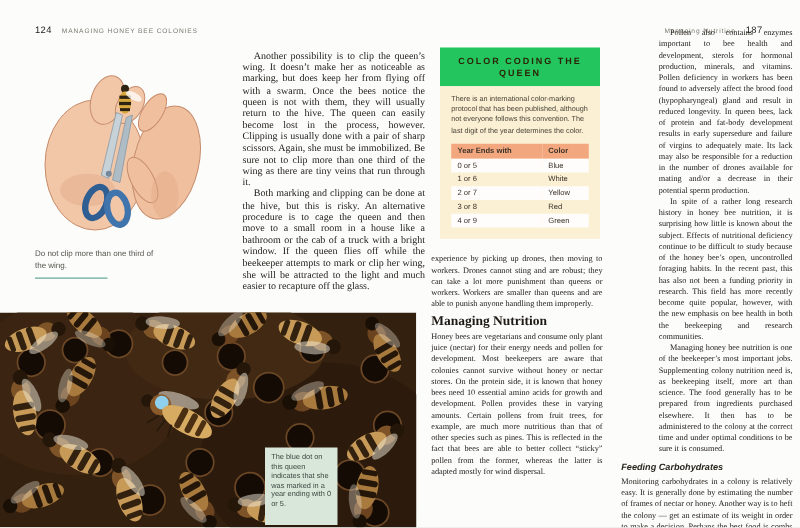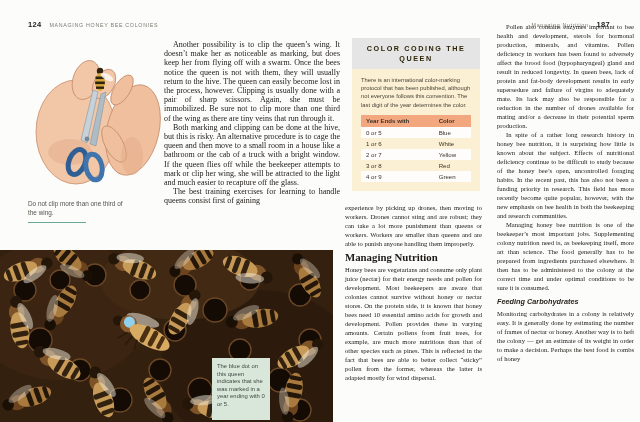--- a/index.html
+++ b/index.html
@@ -5,46 +5,46 @@
   html,body { margin:0; padding:0; background:#e9e7e2; }
   .spread {
     position:relative; width:640px; height:422px; margin:0 auto;
     background:#FCFCFA; overflow:hidden;
     font-family:"Liberation Serif", serif; color:#24211c;
   }
   
   .running-head { position:absolute; top:13px; font-family:"Liberation Sans", sans-serif; white-space:nowrap; }
   .rh-left { left:28px; }
   .rh-right { right:30px; }
-  .pagenum { font-weight:bold; font-size:7.5px; color:#1c1a16; letter-spacing:0.3px;margin-top:17px; }
+  .pagenum { font-weight:normal; font-size:7.5px; color:#1c1a16; letter-spacing:0.3px;margin-top:17px; }
   .rh-text { font-size:5.3px; color:#7d7a72; letter-spacing:0.7px; }
   .rh-left .rh-text { margin-left:8px; }
   .rh-right .rh-text { margin-right:8px; }
 
   
   .col { position:absolute; text-align:justify; }
   .col p { margin:0; }
-  p.ind { text-indent:9px; }
+  p.ind { text-indent:9px;margin-left:30px; }
   .col-left  { left:164px; top:40px;  width:176px; font-size:8px;   line-height:9.2px; }
   .col-mid   { left:345px; top:203px; width:137px; font-size:6.6px; line-height:9px; }
   .col-right { left:497px; top:22px;  width:137px; font-size:6.6px; line-height:9px; }
   h2.section { font-size:10.8px; font-weight:bold; margin:5px 0 3px; text-align:left; color:#1d1a15; }
   h3.subsection { font-family:"Liberation Sans", sans-serif; font-style:italic; font-weight:bold;
                   font-size:7.3px; margin:5px 0 3px; text-align:left; color:#29261f; }
 
   
   .illus { position:absolute; left:30px; top:40px; width:132px; height:155px; }
   .illus svg { display:block; }
   .illus-caption { position:absolute; left:28px; top:200px; width:100px;
     font-family:"Liberation Sans", sans-serif; font-size:6.4px; line-height:8.6px; color:#55534c; }
   .caption-rule { width:58px; height:1px; background:#69A99B; margin-top:5px; }
 
   
   .callout { position:absolute; left:352px; top:38px; width:128px; }
-  .callout-header { background:#e5e5e5; padding:6px 8px; text-align:center;
+  .callout-header { background:#22c55e; padding:6px 8px; text-align:center;
     font-family:"Liberation Sans", sans-serif; font-weight:bold; font-size:7.2px;
     letter-spacing:1.6px; color:#2D2406; line-height:9.5px; }
   .callout-body { background:#FBF0D3; padding:7px 9px 9px; }
   .callout-intro { font-family:"Liberation Sans", sans-serif; font-size:5.8px; line-height:8.2px; color:#4A443A; }
   .callout table { border-collapse:collapse; margin-top:6px; width:100%;
     font-family:"Liberation Sans", sans-serif; font-size:6.1px; color:#3A332A; }
   .callout th { background:#F3A77F; text-align:left; padding:2.5px 5px; font-weight:bold; }
   .callout td { padding:2px 5px; }
   .callout tbody tr:nth-child(odd) td { background:#FEFDFB; }
 
@@ -96,21 +96,20 @@
     </svg>
   </div>
   <div class="illus-caption">
     <span>Do not clip more than one third of the wing.</span>
     <div class="caption-rule"></div>
   </div>
 
   <div class="col col-left">
     <p class="ind">Another possibility is to clip the queen’s wing. It doesn’t make her as noticeable as marking, but does keep her from flying off with a swarm. Once the bees notice the queen is not with them, they will usually return to the hive. The queen can easily become lost in the process, however. Clipping is usually done with a pair of sharp scissors. Again, she must be immobilized. Be sure not to clip more than one third of the wing as there are tiny veins that run through it.</p>
     <p class="ind">Both marking and clipping can be done at the hive, but this is risky. An alternative procedure is to cage the queen and then move to a small room in a house like a bathroom or the cab of a truck with a bright window. If the queen flies off while the beekeeper attempts to mark or clip her wing, she will be attracted to the light and much easier to recapture off the glass.</p>
-    <p class="ind">The best training exercises for learning to handle queens consist first of gaining</p>
   </div>
 
   <div class="photo">
     <svg viewBox="0 0 333 172" preserveAspectRatio="none" xmlns="http://www.w3.org/2000/svg">
       <defs>
         <g id="bee1">
           <ellipse cx="-6" cy="0" rx="7" ry="6" fill="#7D5327"></ellipse>
           <ellipse cx="8" cy="0" rx="14" ry="7" fill="#C79A58"></ellipse>
           <rect x="2" y="-6.8" width="4" height="13.6" rx="2" fill="#33210F"></rect>
           <rect x="9" y="-6.4" width="4" height="12.8" rx="2" fill="#33210F"></rect>

